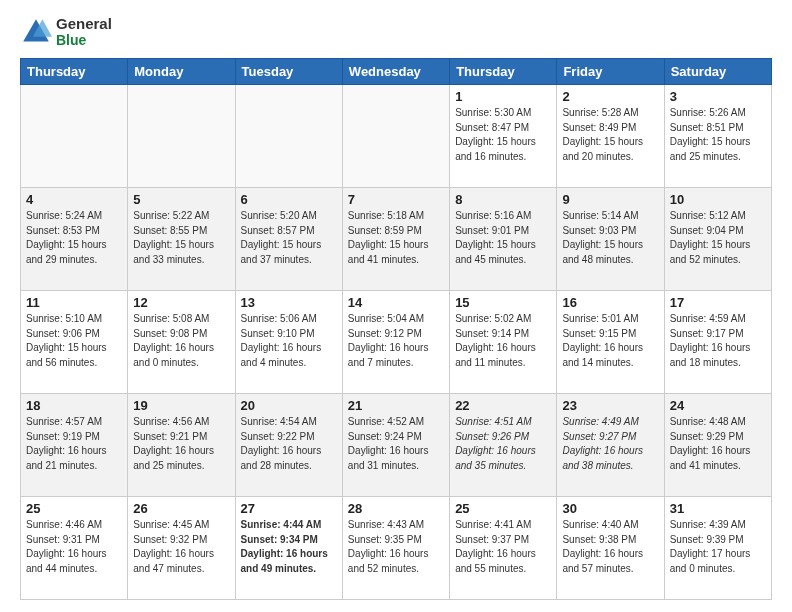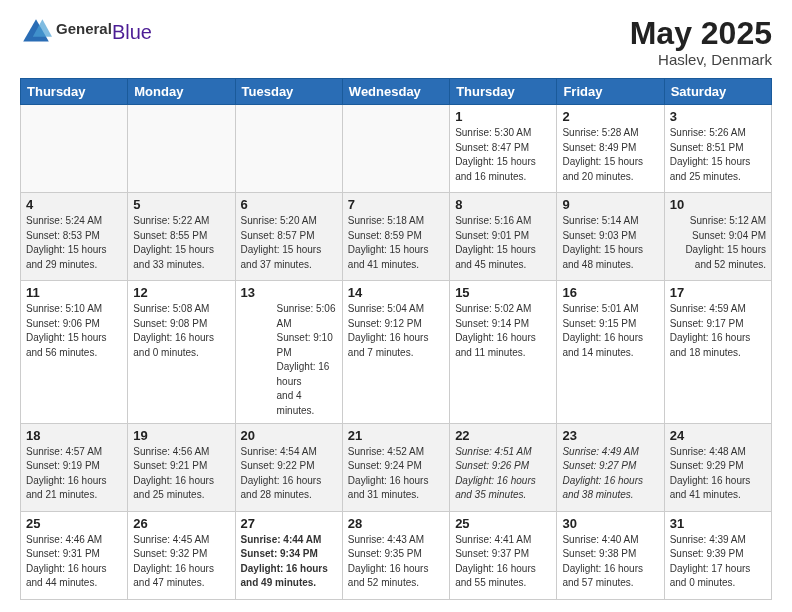--- a/index.html
+++ b/index.html
@@ -23,32 +23,32 @@
       align-items: flex-start;
       margin-bottom: 10px;
     }
     .logo {
       display: flex;
       align-items: center;
       gap: 4px;
     }
     .logo-text {
       display: flex;
-      flex-direction: row;
+      flex-direction: column;
       line-height: 1.1;
     }
     .logo-general {
       font-size: 15px;
       font-weight: bold;
       color: #333;
     }
     .logo-blue {
-      font-size: 20px;
-      font-weight: normal;
-      color: #4c1d95;
+      font-size: 14px;
+      font-weight: bold;
+      color: #15803d;
     }
     .logo-icon {
       width: 32px;
       height: 32px;
     }
     .title-block {
       text-align: right;
     }
     .main-title {
       font-size: 32px;
@@ -111,24 +111,20 @@
   <div class="header">
     <div class="logo">
       <svg class="logo-icon" viewBox="0 0 40 40">
         <polygon points="20,4 36,32 4,32" fill="#2a6db5"></polygon>
         <polygon points="28,4 40,26 16,26" fill="#4a9fd4" opacity="0.7"></polygon>
       </svg>
       <div class="logo-text">
         <span class="logo-general">General</span>
         <span class="logo-blue">Blue</span>
       </div>
-    </div>
-    <div class="title-block">
-      <div class="main-title">May 2025</div>
-      <div class="subtitle">Haslev, Denmark</div>
     </div>
   </div>
 
   <table class="calendar">
     <thead>
       <tr>
         <th>Thursday</th>
         <th>Monday</th>
         <th>Tuesday</th>
         <th>Wednesday</th>
@@ -203,21 +199,21 @@
           </td>
           <td>
             <span class="day-number">9</span>
             <div class="day-info" style="white-space: pre-line;">Sunrise: 5:14 AM
 Sunset: 9:03 PM
 Daylight: 15 hours
 and 48 minutes.</div>
           </td>
           <td>
             <span class="day-number">10</span>
-            <div class="day-info" style="white-space: pre-line; text-align: right;">Sunrise: 5:12 AM
+            <div class="day-info" style="white-space: pre-line;">Sunrise: 5:12 AM
 Sunset: 9:04 PM
 Daylight: 15 hours
 and 52 minutes.</div>
           </td>
         </tr>
         <tr>
           <td>
             <span class="day-number">11</span>
             <div class="day-info" style="white-space: pre-line;">Sunrise: 5:10 AM
 Sunset: 9:06 PM
@@ -226,21 +222,21 @@
           </td>
           <td>
             <span class="day-number">12</span>
             <div class="day-info" style="white-space: pre-line;">Sunrise: 5:08 AM
 Sunset: 9:08 PM
 Daylight: 16 hours
 and 0 minutes.</div>
           </td>
           <td>
             <span class="day-number">13</span>
-            <div class="day-info" style="white-space: pre-line; margin-left: 36px;">Sunrise: 5:06 AM
+            <div class="day-info" style="white-space: pre-line;">Sunrise: 5:06 AM
 Sunset: 9:10 PM
 Daylight: 16 hours
 and 4 minutes.</div>
           </td>
           <td>
             <span class="day-number">14</span>
             <div class="day-info" style="white-space: pre-line;">Sunrise: 5:04 AM
 Sunset: 9:12 PM
 Daylight: 16 hours
 and 7 minutes.</div>

